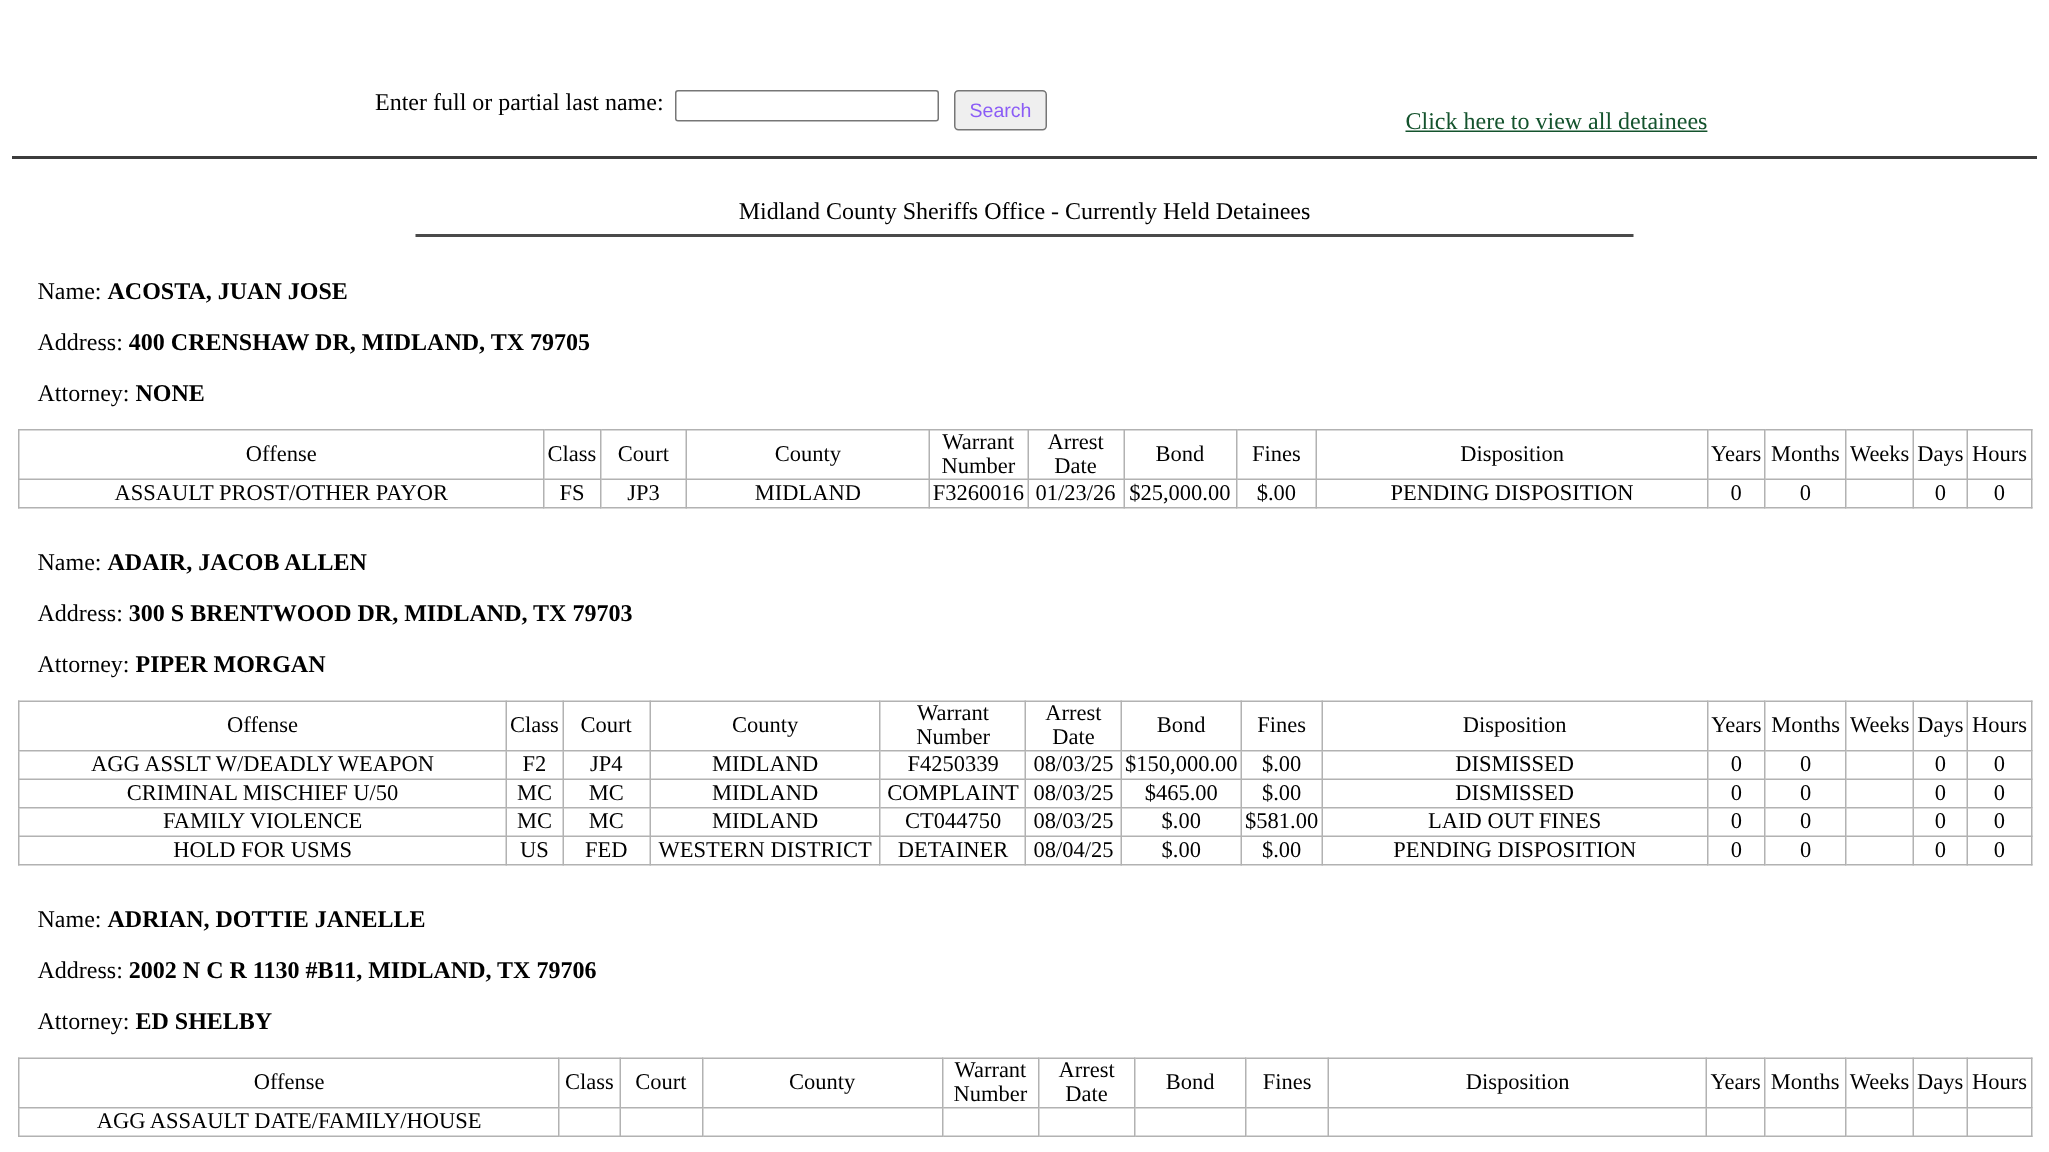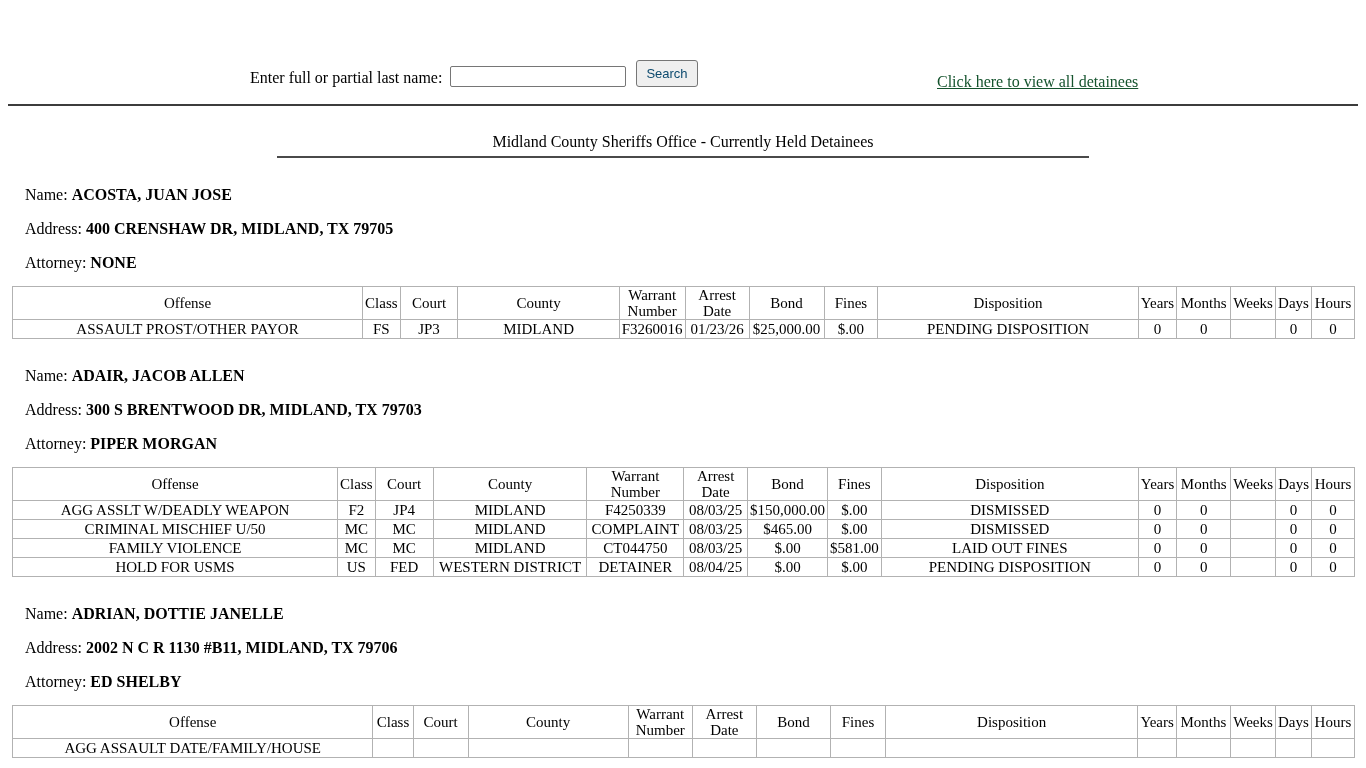--- a/index.html
+++ b/index.html
@@ -7,31 +7,31 @@
   body {
     width: 1366px; height: 768px; overflow: hidden;
     background: #ffffff; color: #000000;
     font-family: "Liberation Serif", "DejaVu Serif", serif;
     font-size: 16px;
   }
   .page { margin: 8px; position: relative; }
 
   
   .topbar { position: relative; height: 96px; }
-  .search-group { position: absolute; left: 242px; top: 52px; display: flex; align-items: flex-end; }
+  .search-group { position: absolute; left: 242px; top: 52px; display: flex; align-items: flex-start; }
   .search-label { font-size: 16px; margin-right: 8px; white-space: nowrap; }
   .search-input {
     width: 170px; height: 15px; padding: 2px;
     border: 1px solid #767676; border-radius: 2px;
     font-family: "Liberation Sans", sans-serif; font-size: 13px;
   }
   .search-button {
     margin-left: 10px; padding: 2px 9px; height: 21px;
     background: #efefef; border: 1px solid #767676; border-radius: 3px;
-    font-family: "Liberation Sans", sans-serif; font-size: 13px; color: #0c4a6e;
+    font-family: "Liberation Sans", sans-serif; font-size: 13px; color: #8b5cf6;
     cursor: pointer;
   }
   .view-all { position: absolute; left: 929px; top: 65px; font-size: 16px; }
   .view-all a { color: #0000ee; text-decoration: underline; }
 
   hr.full-rule { border: none; border-top: 2px solid #3c3c3c; margin: 0; }
 
   
   .title-wrap { text-align: center; margin-top: 27px; line-height: 18px; }
   .title-rule { border: none; border-top: 2px solid #4a4a4a; width: 812px; margin: 5px auto 0 auto; }

